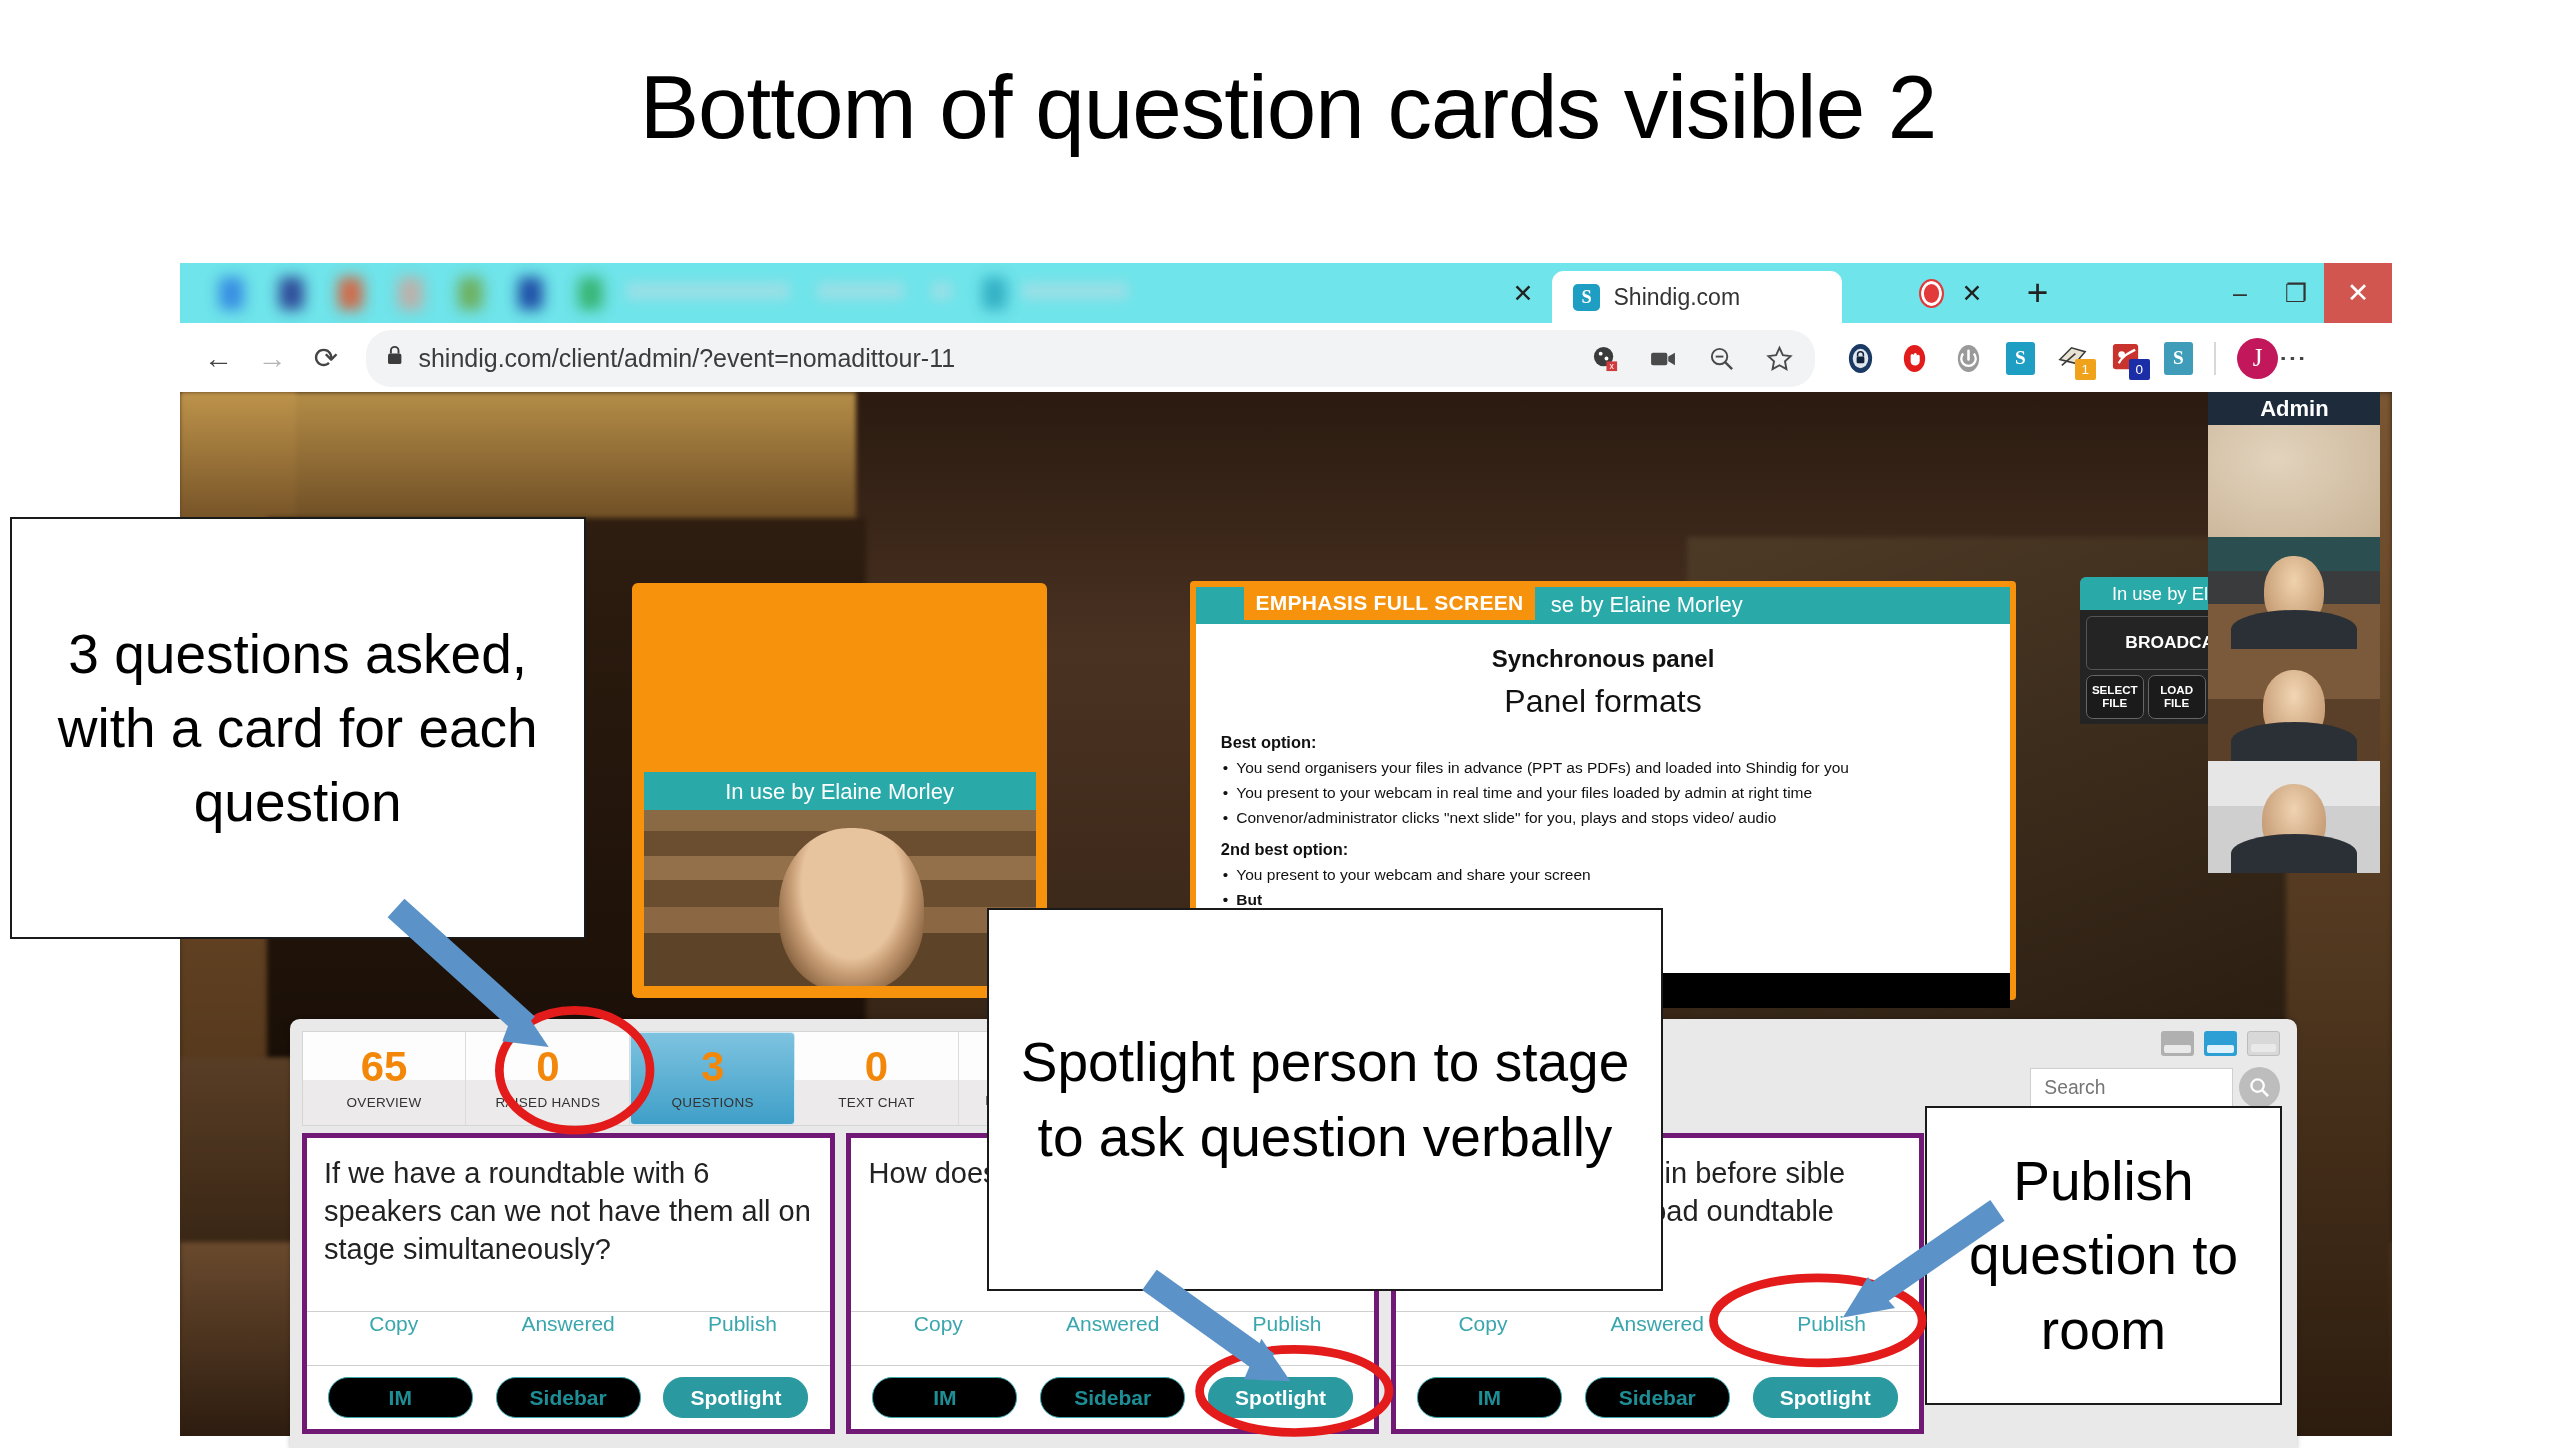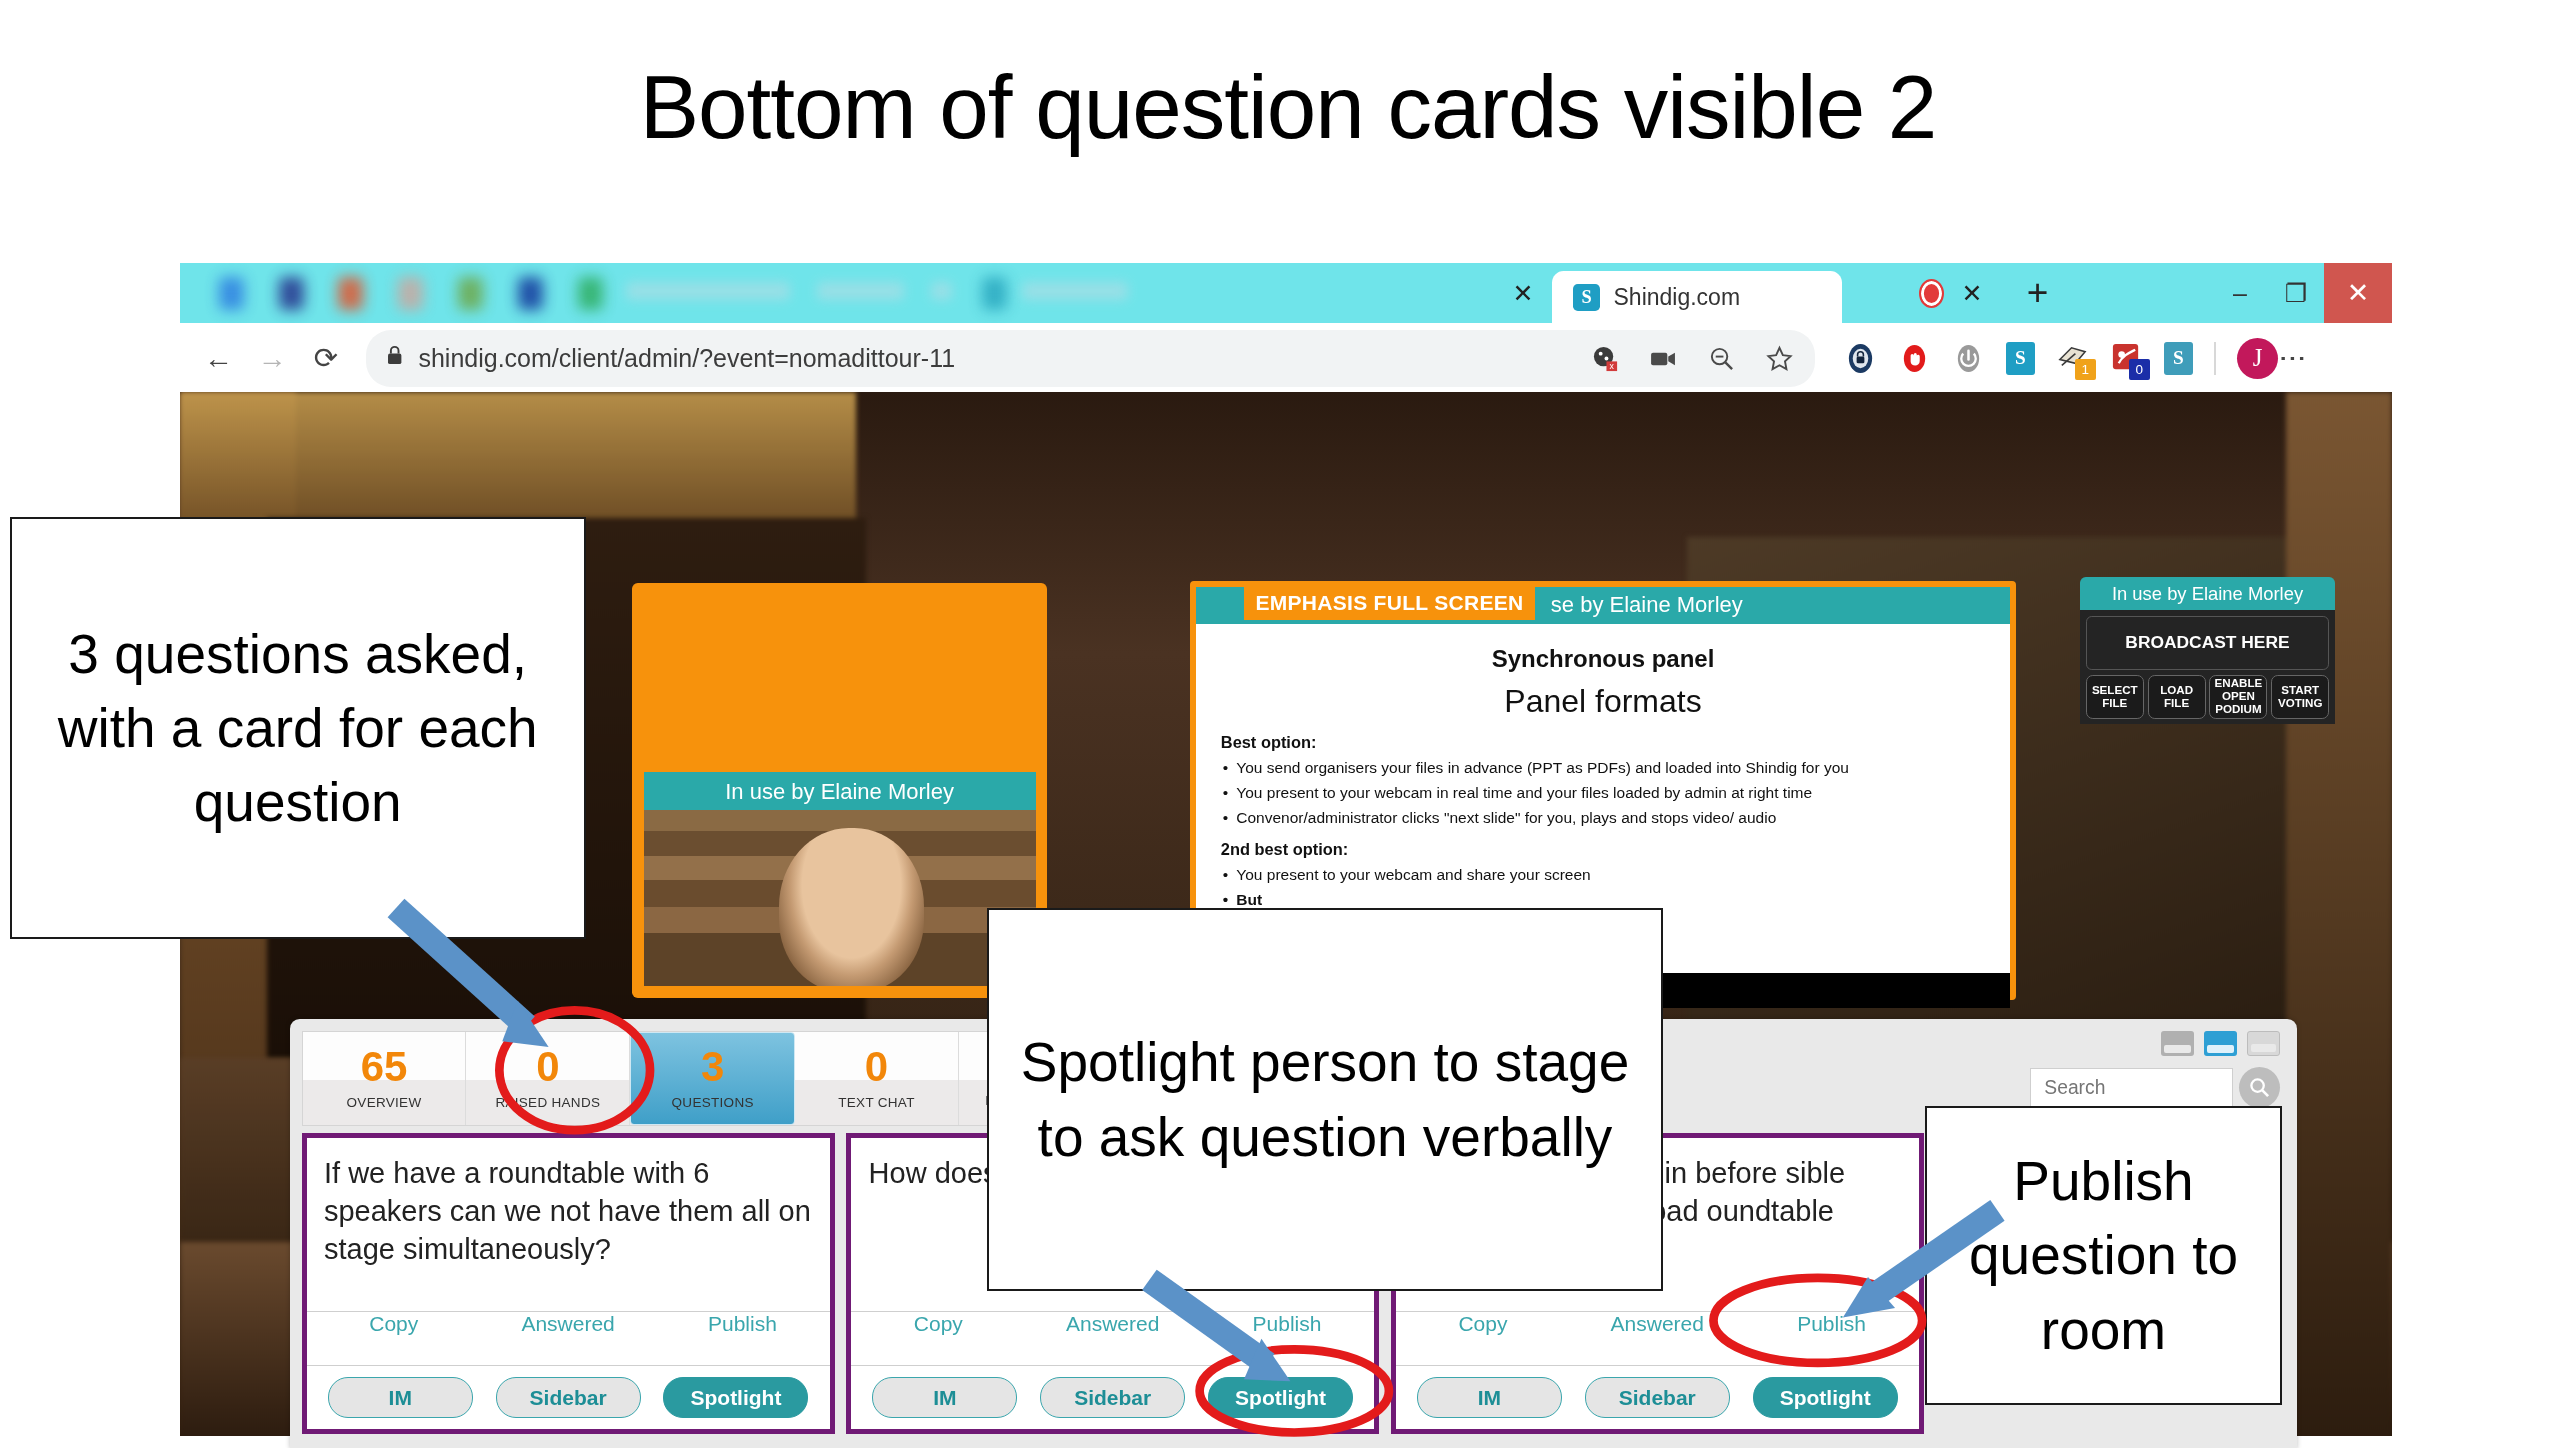--- a/index.html
+++ b/index.html
@@ -336,21 +336,21 @@
   .qlinks {
     height: 54px; border-top: 1px solid #cfcfcf; display: flex; align-items: flex-start;
   }
   .qlink { flex: 1; text-align: center; color: #3aa6ad; font-size: 21px; }
   .qbtns {
     height: 64px; border-top: 1px solid #cfcfcf; display: flex; align-items: center;
     justify-content: space-around; padding: 0 9.7px;
   }
   .qbtn {
     width: 145px; height: 41px; border-radius: 20px; border: 1px solid #3aa6ad;
-    color: #1d8e96; font-weight: bold; font-size: 21px; background: #e5e5e5;
+    color: #1d8e96; font-weight: bold; font-size: 21px; background: #000000;
     display:flex; align-items:center; justify-content:center;
   }
   .qbtn.primary { background: #2a9aa0; color: #fff; border-color: #2a9aa0; }
 
   
   .callout {
     position: absolute; background: #fff; border: 2.9px solid #1a1a1a;
     display: flex; align-items: center; justify-content: center; text-align: center;
     color: #000; z-index: 40; padding: 9.7px 17.4px;
   }
@@ -534,20 +534,36 @@
         <div id="broadcast-here">BROADCAST HERE</div>
         <div id="broadcast-btns">
           <div class="bbtn">SELECT FILE</div>
           <div class="bbtn">LOAD FILE</div>
           <div class="bbtn">ENABLE OPEN PODIUM</div>
           <div class="bbtn">START VOTING</div>
         </div>
       </div>
     </div>
 
+    <div id="admin-column">
+      <div id="admin-title">Admin</div>
+      <div class="admin-cell" id="admin-cell-0"></div>
+      <div class="admin-cell" id="admin-cell-1">
+        <div class="face" id="f1"></div>
+          <div class="torso"></div>
+      </div>
+      <div class="admin-cell" id="admin-cell-2">
+        <div class="face" id="f2"></div>
+          <div class="torso"></div>
+      </div>
+      <div class="admin-cell" id="admin-cell-3">
+        <div class="face" id="f3"></div>
+          <div class="torso"></div>
+      </div>
+    </div>
   </div>
 </div>
 
 <div id="admin-panel">
 
   <div id="stats-bar">
     <div class="stat">
       <span class="stat-num">65</span>
       <span class="stat-lbl">OVERVIEW</span>
     </div>

